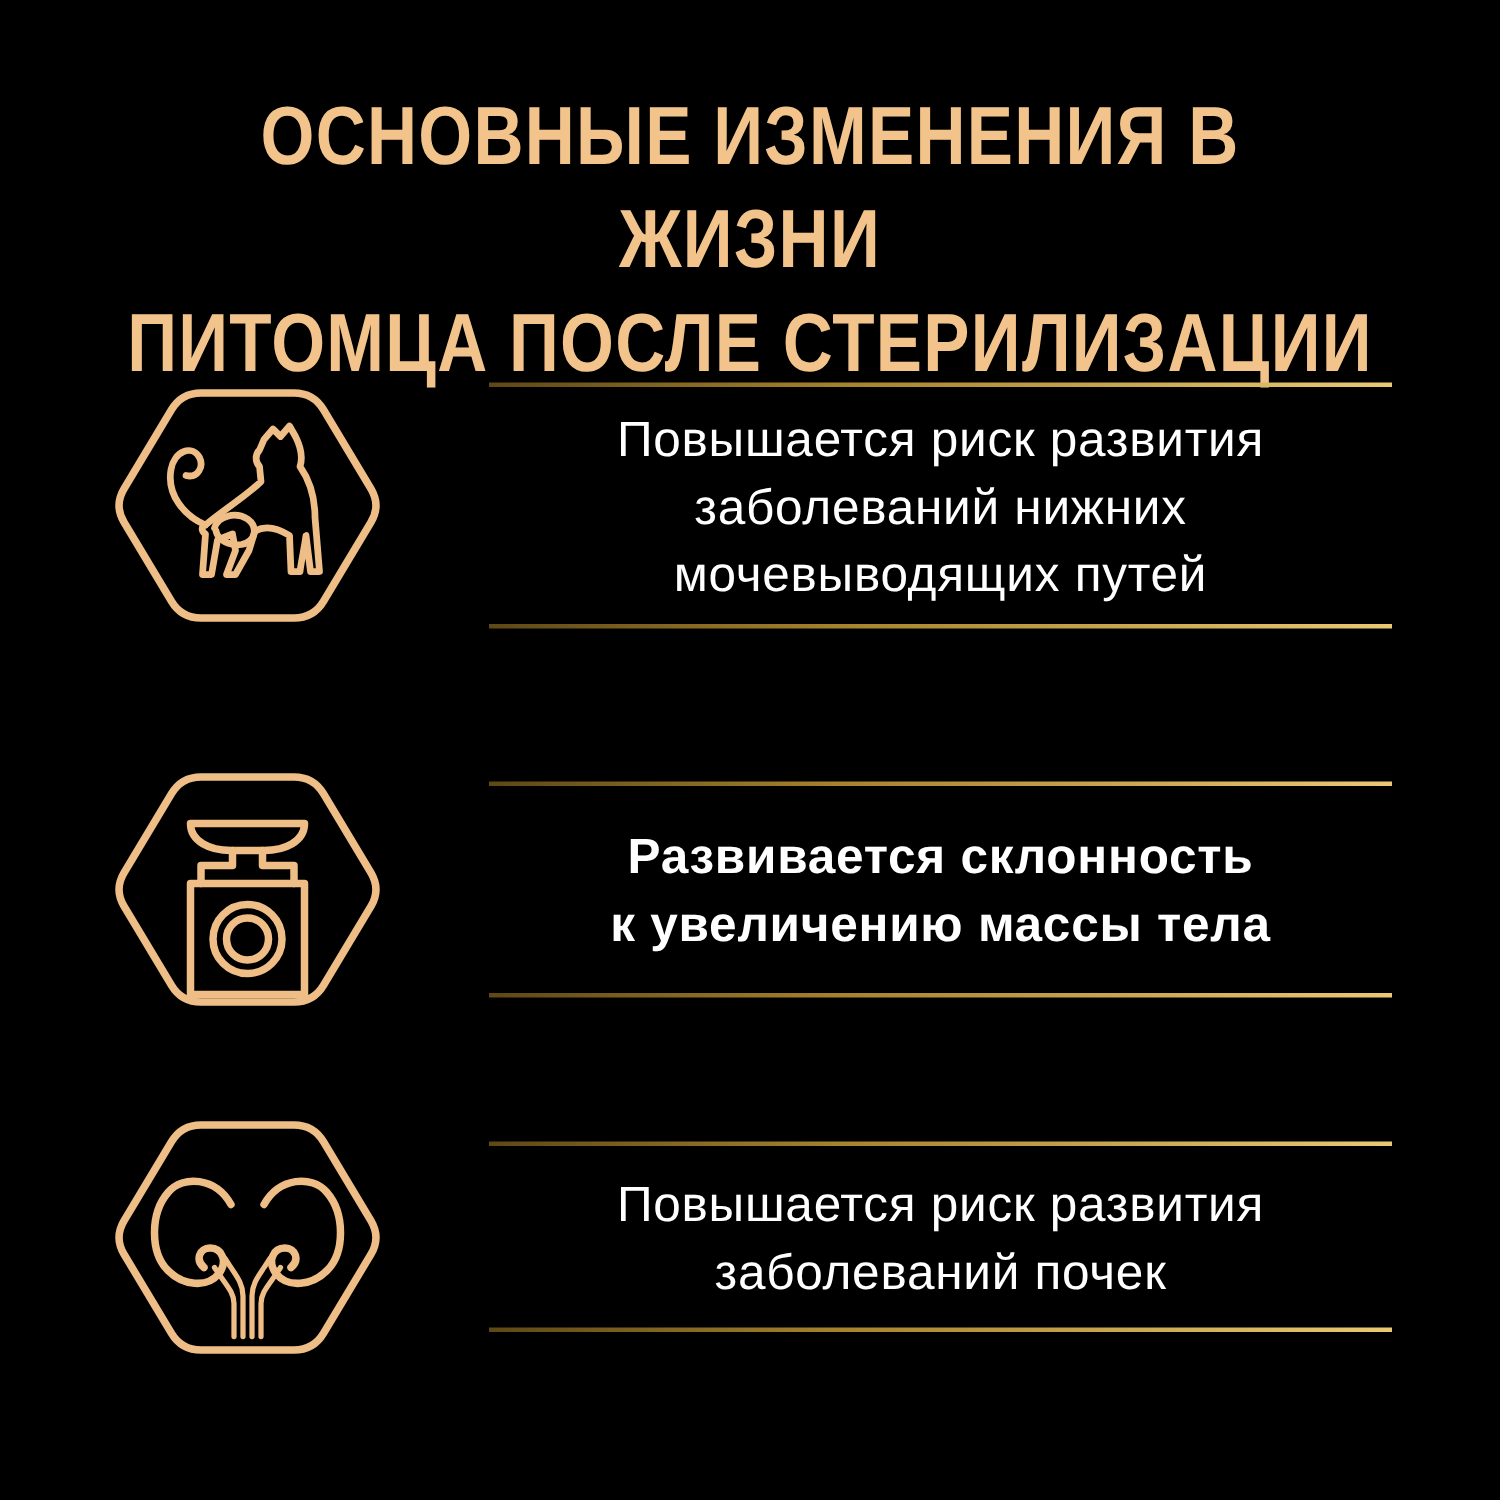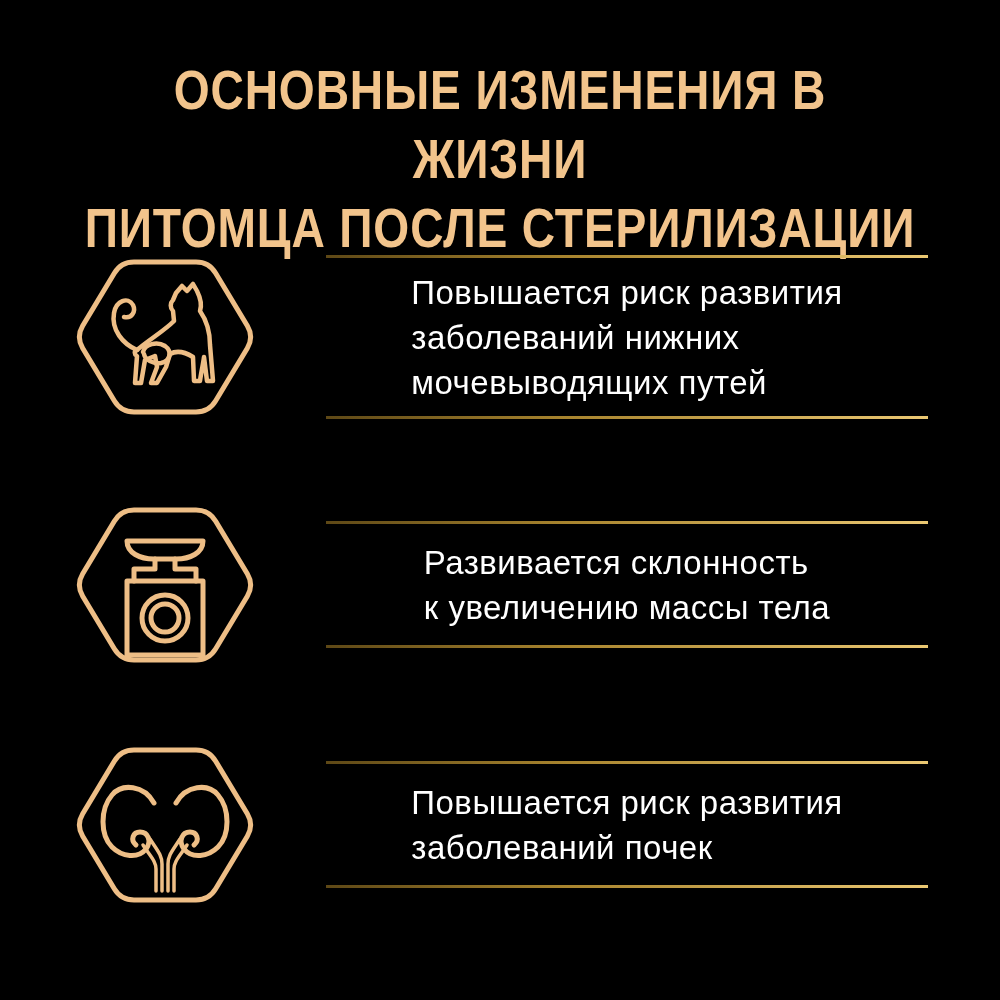--- a/index.html
+++ b/index.html
@@ -28,21 +28,21 @@
     font-size:55px;
     font-weight:bold;
     line-height:69px;
     letter-spacing:1px;
     transform:scaleX(0.84);
     transform-origin:50% 50%;
     white-space:pre-line;
   }
   .row{position:absolute;left:0;width:1000px;}
   .row-1{top:255px;height:164px;}
-  .row-2{top:521px;height:127px;}
+  .row-2{top:521px;height:144px;font-weight:bold;}
   .row-3{top:761px;height:127px;}
   .hex-wrap{
     position:absolute;
     left:70px;top:50%;
     width:190px;height:168px;
     margin-top:-84px;
   }
   .hex-wrap svg{display:block;width:190px;height:168px;}
   .textblock{
     position:absolute;
@@ -53,20 +53,21 @@
     position:absolute;left:0;right:0;height:3px;
     background:linear-gradient(90deg,var(--rule-a) 0%,var(--rule-b) 40%,var(--rule-c) 100%);
   }
   .rule-top{top:0;}
   .rule-bottom{bottom:0;}
   .section-text{
     color:var(--text);
     font-size:33px;
     line-height:45px;
     letter-spacing:0.5px;
+    text-align:center;
     white-space:pre-line;
   }
   .icon-stroke{
     fill:none;
     stroke:var(--gold-icon);
     stroke-linecap:round;
     stroke-linejoin:round;
   }
 </style>
 </head>

